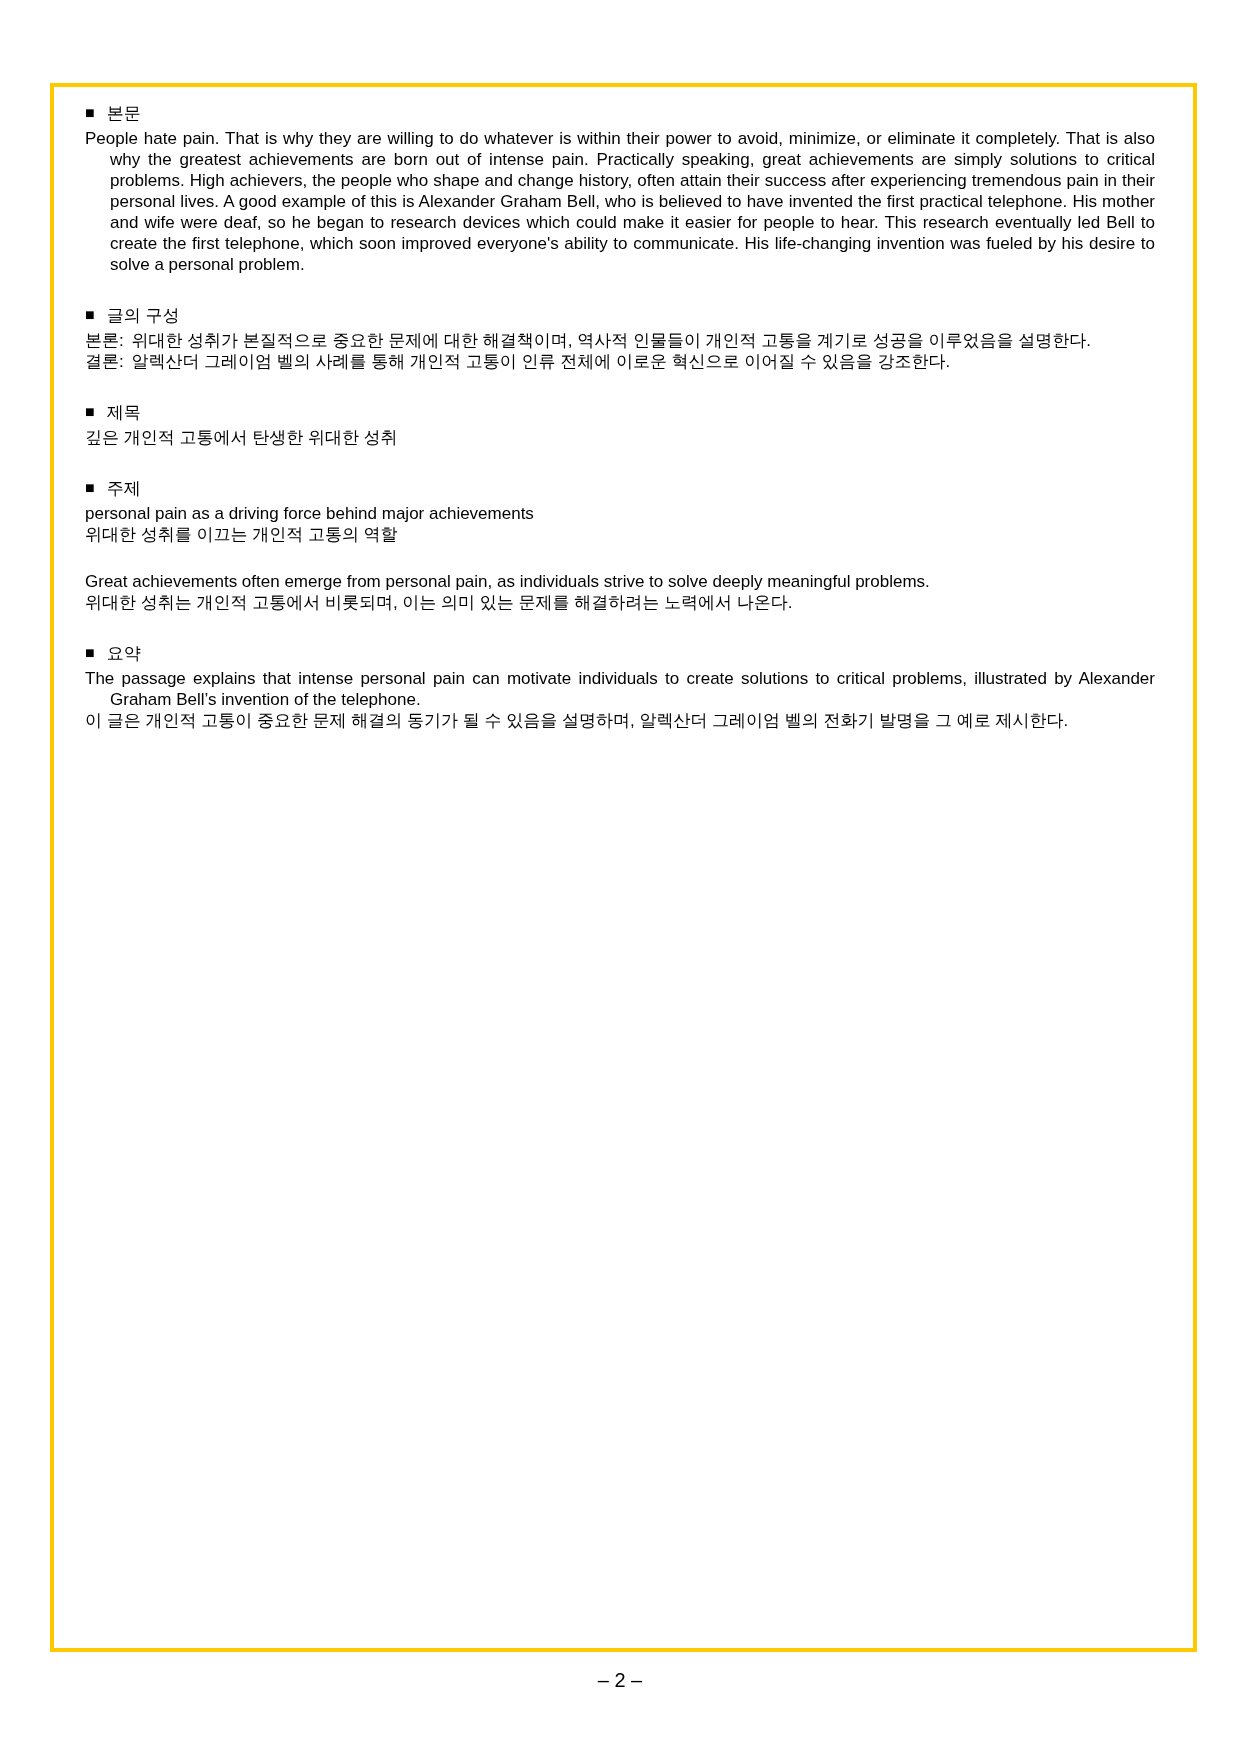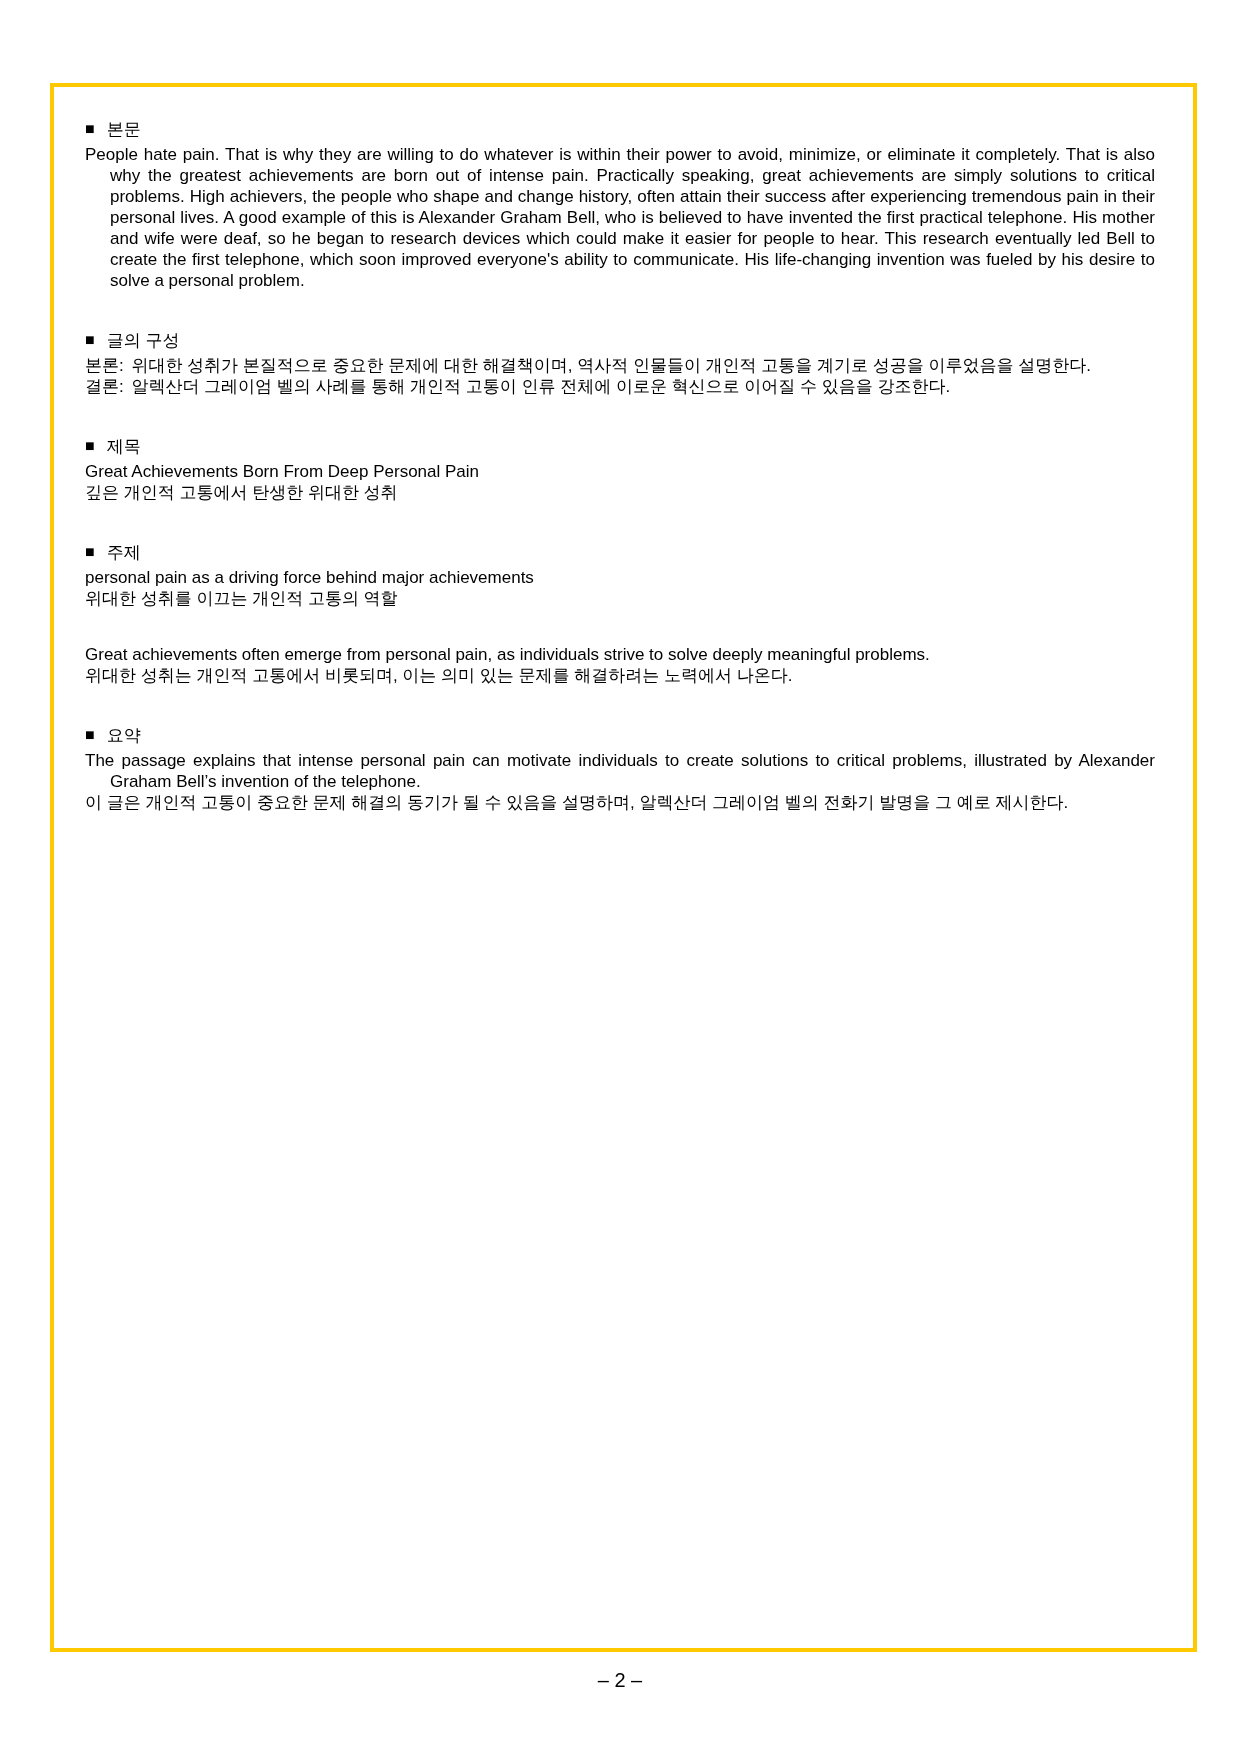--- a/index.html
+++ b/index.html
@@ -17,23 +17,23 @@
     background: #ffffff;
     overflow: hidden;
   }
   .frame {
     position: absolute;
     left: 50px;
     top: 83px;
     width: 1147px;
     height: 1569px;
     border: 4px solid #ffc900; 
-    padding: 28px 38px 0 31px;
+    padding: 12px 38px 0 31px;
   }
-  .section { margin-top: 35px; }
+  .section { margin-top: 26px; }
   .section:first-child { margin-top: 0; }
   .heading {
     font-size: 17px;
     line-height: 29px;
     white-space: nowrap;
   }
   .bullet {
     display: inline-block;
     font-size: 16px;
     margin-right: 12px;
@@ -79,21 +79,20 @@
         <span class="bullet" data-bind="icons.section_bullet">■</span><span data-bind="sections.structure.heading">글의 구성</span>
       </div>
       <p class="hang"><span class="item-label" data-bind="sections.structure.items.1.label">본론:</span><span data-bind="sections.structure.items.1.text">위대한 성취가 본질적으로 중요한 문제에 대한 해결책이며, 역사적 인물들이 개인적 고통을 계기로 성공을 이루었음을 설명한다.</span></p>
       <p class="hang"><span class="item-label" data-bind="sections.structure.items.2.label">결론:</span><span data-bind="sections.structure.items.2.text">알렉산더 그레이엄 벨의 사례를 통해 개인적 고통이 인류 전체에 이로운 혁신으로 이어질 수 있음을 강조한다.</span></p>
     </div>
 
     <div class="section">
       <div class="heading">
         <span class="bullet" data-bind="icons.section_bullet">■</span><span data-bind="sections.title.heading">제목</span>
       </div>
-      <p class="hang" data-bind="sections.title.english">Great Achievements Born From Deep Personal Pain</p>
       <p class="hang" data-bind="sections.title.korean">깊은 개인적 고통에서 탄생한 위대한 성취</p>
     </div>
 
     <div class="section">
       <div class="heading">
         <span class="bullet" data-bind="icons.section_bullet">■</span><span data-bind="sections.topic.heading">주제</span>
       </div>
       <p class="hang" data-bind="sections.topic.english">personal pain as a driving force behind major achievements</p>
       <p class="hang" data-bind="sections.topic.korean">위대한 성취를 이끄는 개인적 고통의 역할</p>
     </div>

